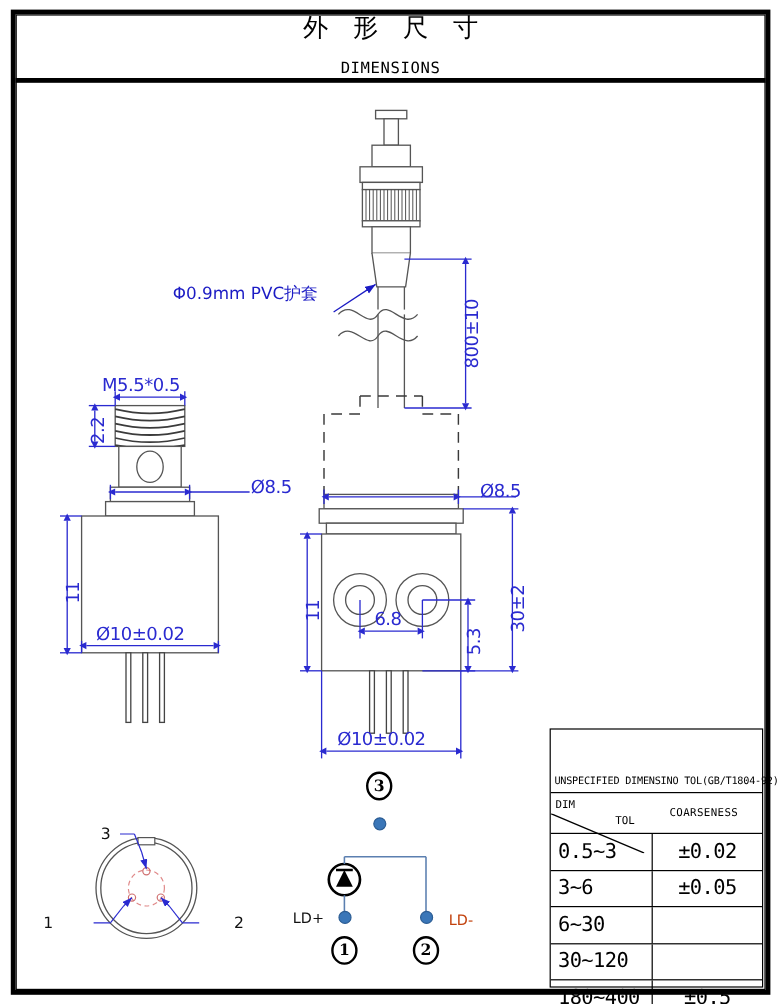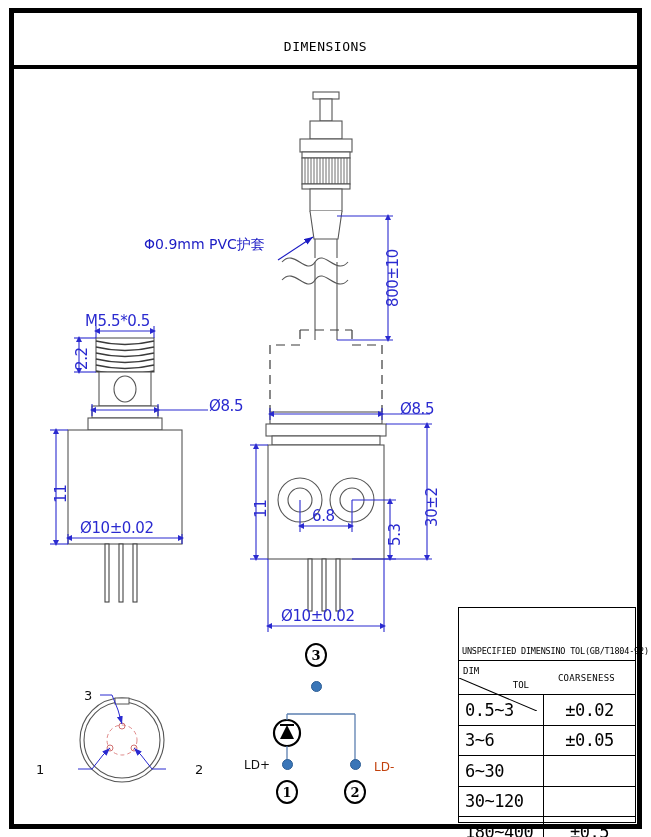--- a/index.html
+++ b/index.html
@@ -156,20 +156,21 @@
 </style>
 </head>
 <body>
 
 <div id="sheet">
 
   <div class="frame-outer"></div>
   <div class="frame-inner"></div>
 
   <div class="title-band">
+    <div class="title-cn">外 形 尺 寸</div>
     <div class="title-en">DIMENSIONS</div>
   </div>
 
   <svg class="layer" viewBox="0 0 651 837">
     <defs>
       <marker id="ar" markerWidth="9" markerHeight="9" refX="8" refY="3" orient="auto">
         <path d="M0,0 L8,3 L0,6 z" fill="#2a2ad0"></path>
       </marker>
       <marker id="arS" markerWidth="9" markerHeight="9" refX="0" refY="3" orient="auto">
         <path d="M8,0 L0,3 L8,6 z" fill="#2a2ad0"></path>

